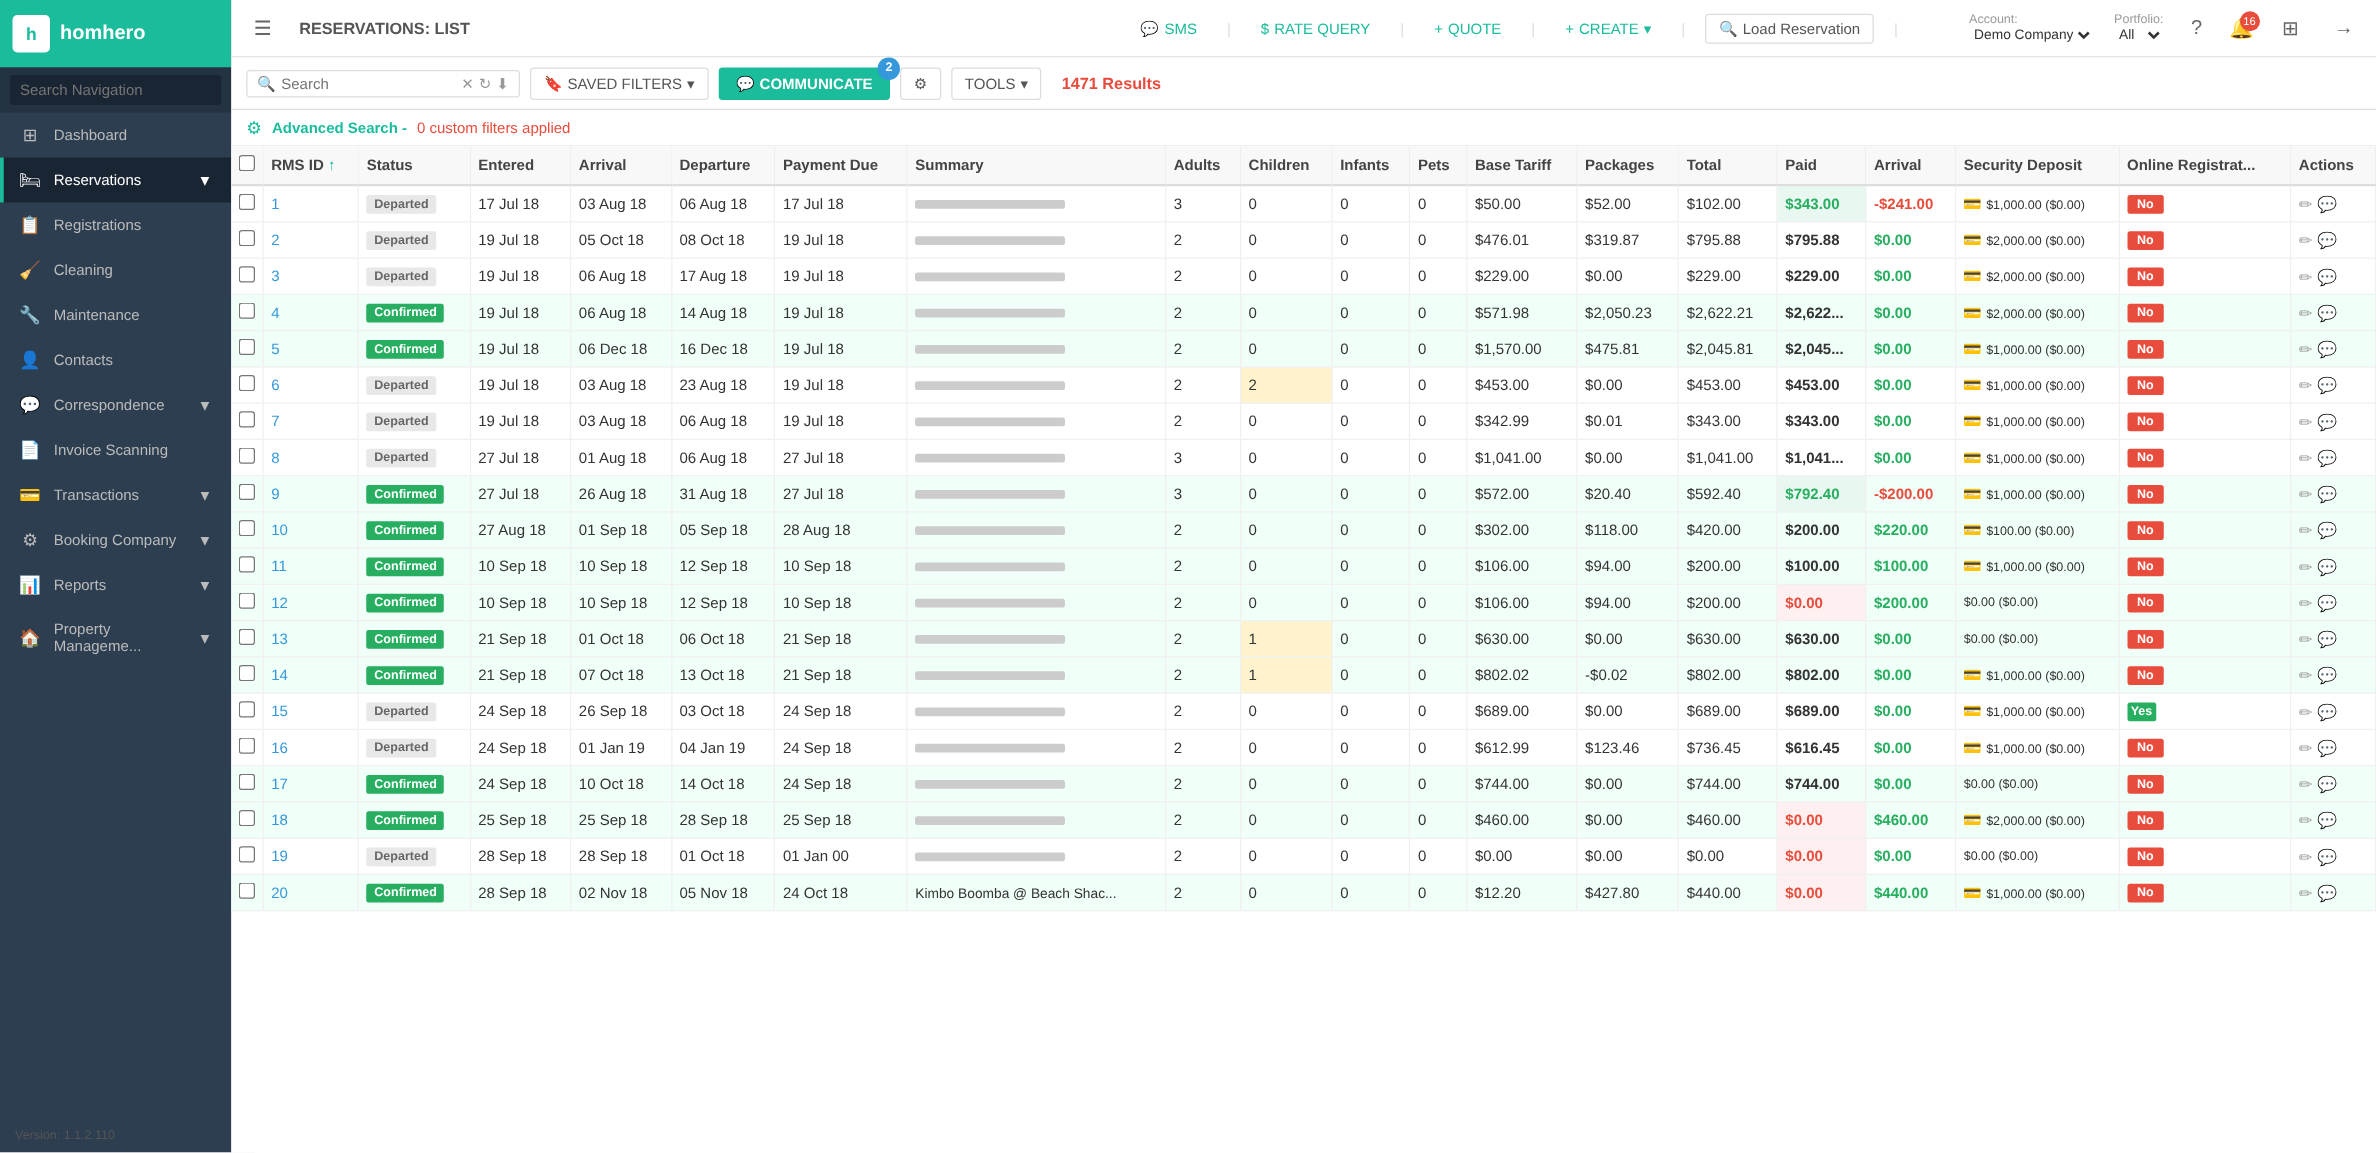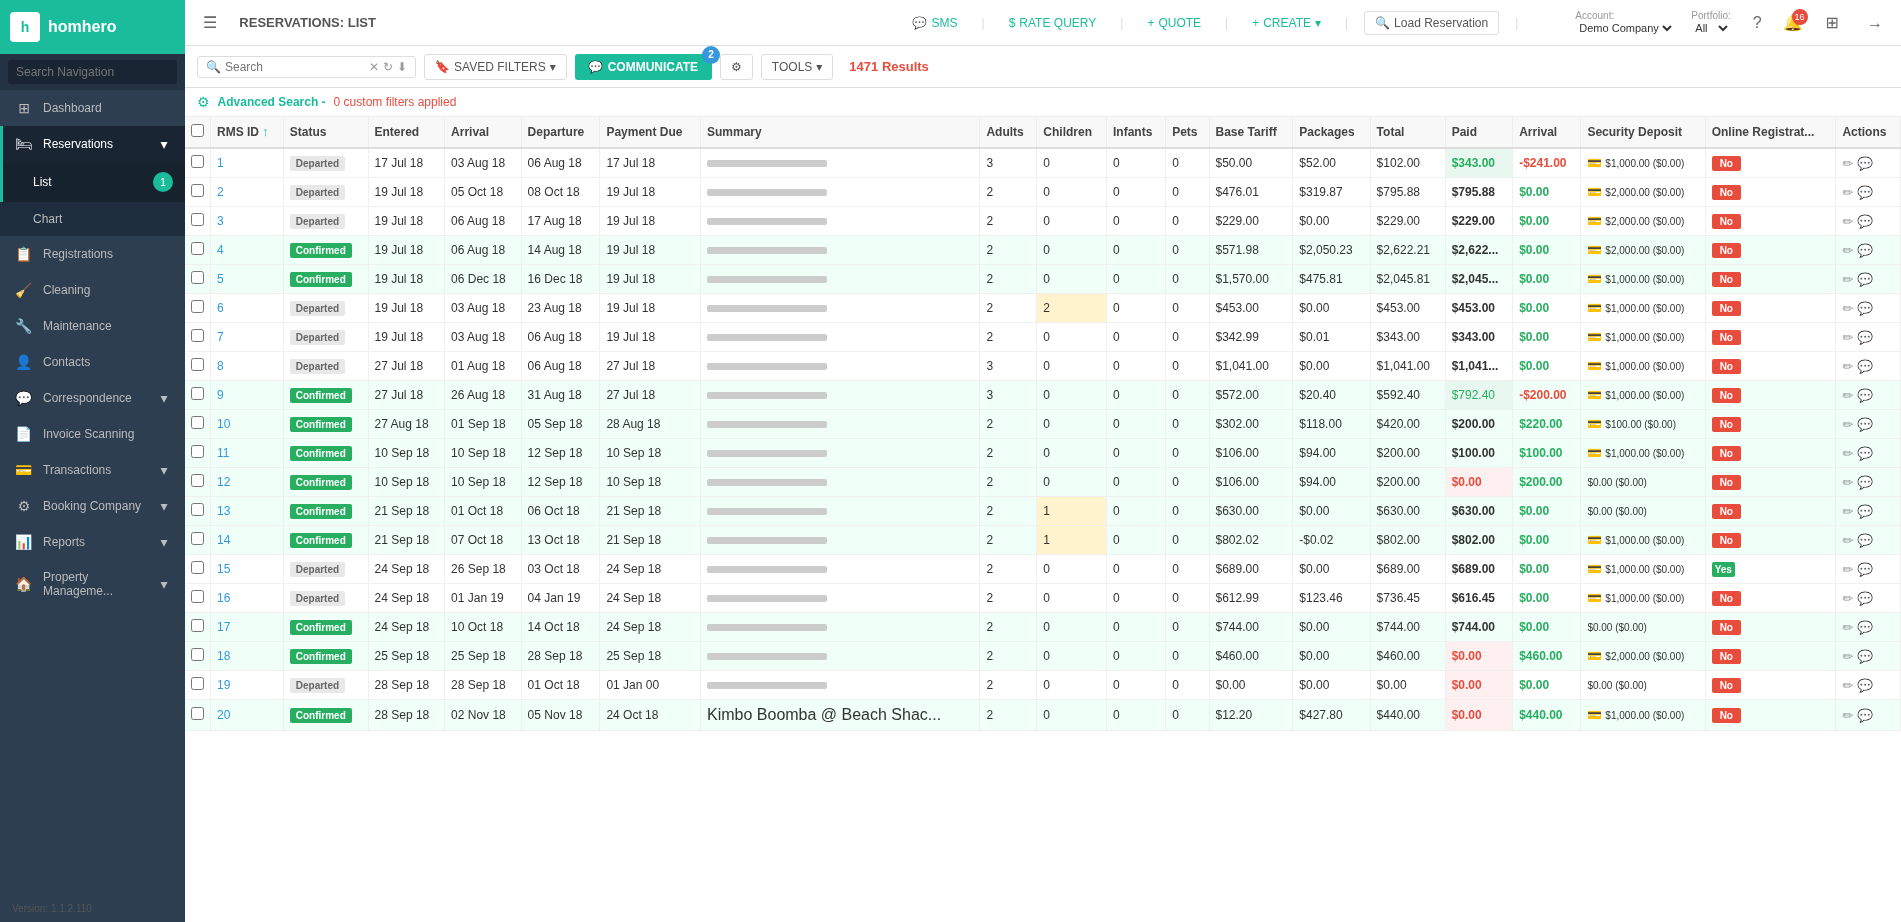--- a/index.html
+++ b/index.html
@@ -250,29 +250,20 @@
 
   <div class="sidebar-item">
     <span class="sidebar-icon">⊞</span>
     <span class="item-label">Dashboard</span>
   </div>
 
   <div class="sidebar-item active">
     <span class="sidebar-icon">🛏</span>
     <span class="item-label">Reservations</span>
     <span class="sidebar-icon">▾</span>
-  </div>
-  <div class="sidebar-sub">
-    <div class="sidebar-item active">
-      <span class="item-label">List</span>
-      <span class="badge">1</span>
-    </div>
-    <div class="sidebar-item">
-      <span class="item-label">Chart</span>
-    </div>
   </div>
 
   <div class="sidebar-item">
     <span class="sidebar-icon">📋</span>
     <span class="item-label">Registrations</span>
   </div>
   <div class="sidebar-item">
     <span class="sidebar-icon">🧹</span>
     <span class="item-label">Cleaning</span>
   </div>
@@ -657,21 +648,21 @@
     <td>31 Aug 18</td>
     <td>27 Jul 18</td>
     <td><span style="display:inline-block;background:#ccc;height:7px;width:120px;border-radius:2px;"></span></td>
     <td>3</td>
     <td style="">0</td>
     <td>0</td>
     <td>0</td>
     <td>$572.00</td>
     <td>$20.40</td>
     <td>$592.40</td>
-    <td style="color:#27ae60;font-weight:normal;background:#e8f8f0;">$792.40</td>
+    <td style="color:#27ae60;font-weight:bold;background:#e8f8f0;">$792.40</td>
     <td class="balance-neg">-$200.00</td>
     <td style="font-size:10px;"><span style="color:#1abc9c;margin-right:3px;">💳</span>$1,000.00 ($0.00)</td>
     <td><span class="online-no">No</span></td>
     <td>
       <div class="action-icons">
         <span title="Edit">✏</span>
         <span title="Comment">💬</span>
       </div>
     </td>
   </tr>
@@ -946,21 +937,21 @@
     </td>
   </tr>
           <tr class="confirmed">
     <td class="checkbox-cell"><input type="checkbox" style=""></td>
     <td style="color:#3498db;cursor:pointer;">20</td>
     <td><span class="status-badge status-confirmed">Confirmed</span></td>
     <td>28 Sep 18</td>
     <td>02 Nov 18</td>
     <td>05 Nov 18</td>
     <td>24 Oct 18</td>
-    <td><span style="font-size:16px;">Kimbo Boomba @ Beach Shac...</span></td>
+    <td><span style="font-size:11px;">Kimbo Boomba @ Beach Shac...</span></td>
     <td>2</td>
     <td style="">0</td>
     <td>0</td>
     <td>0</td>
     <td>$12.20</td>
     <td>$427.80</td>
     <td>$440.00</td>
     <td style="color:#e74c3c;font-weight:bold;background:#fef0f0;">$0.00</td>
     <td class="balance-pos">$440.00</td>
     <td style="font-size:10px;"><span style="color:#1abc9c;margin-right:3px;">💳</span>$1,000.00 ($0.00)</td>

